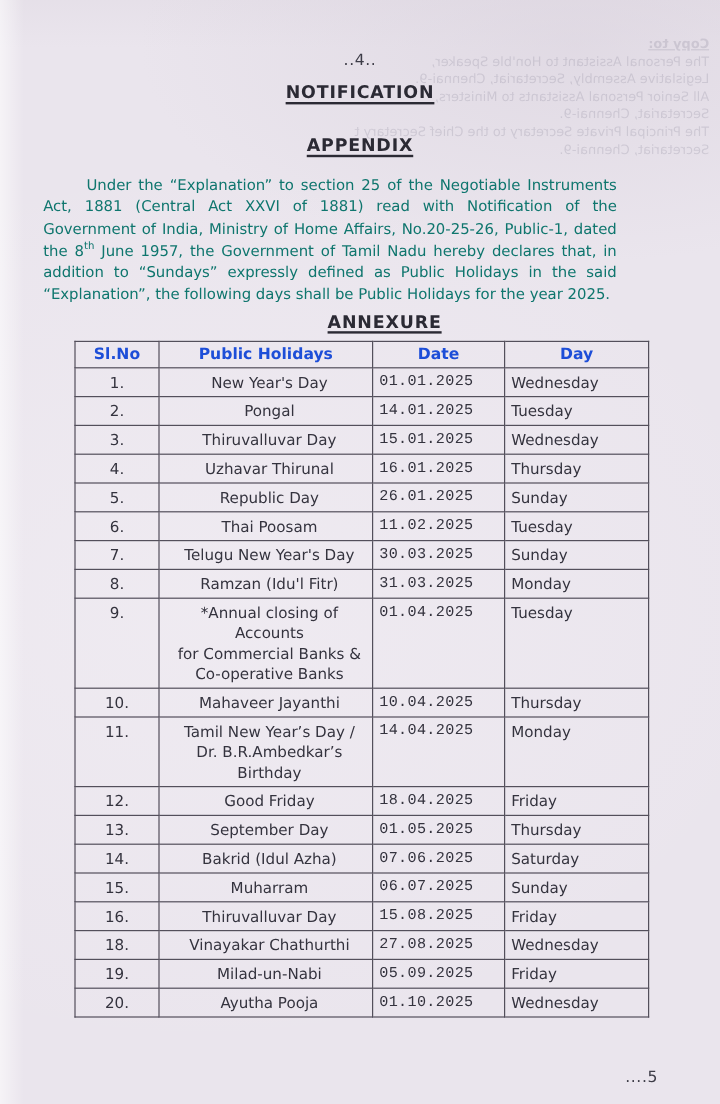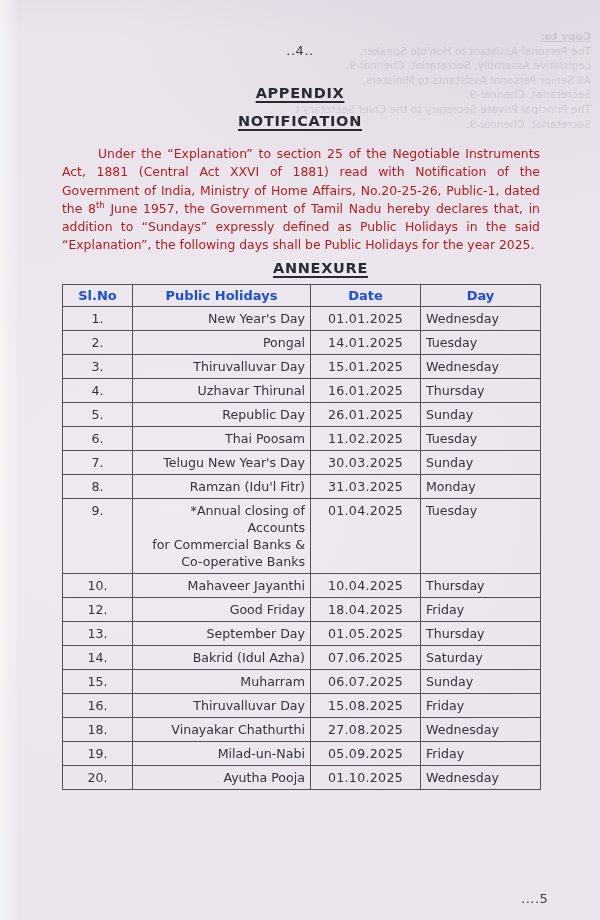--- a/index.html
+++ b/index.html
@@ -52,27 +52,27 @@
     color:#2b2a34;
     text-decoration:underline;
     text-underline-offset:3px;
     text-decoration-thickness:1.6px;
   }
   .h-appendix { margin-top:25px; }
   .h-notification { margin-top:9px; }
 
   .paragraph {
     position:relative;
-    margin:15px 0 0 62px;
+    margin:15px 0 0 36px;
     width:478px;
     font-size:12.4px;
     line-height:18.3px;
     text-align:justify;
     text-indent:36px;
-    color:#b91c1c;
+    color:#0f766e;
   }
   .paragraph sup { font-size:8.5px; line-height:0; vertical-align:super; }
 
   .h-annexure { margin-top:3px;margin-left:41px; }
 
   table.holidays {
     position:relative;
     margin:7px 0 0 62px;
     width:478px;
     border-collapse:collapse;
@@ -91,22 +91,22 @@
     text-align:center;
     font-size:13px;
     color:#1d4ed8;
     padding:2px 4px;
   }
   .col-sl { width:70px; }
   .col-holiday { width:178px; }
   .col-date { width:110px; }
   .col-day { width:120px; }
   td.c-sl { text-align:center; }
-  td.c-holiday { text-align:right; padding-left:11px; white-space:pre-line; }
-  td.c-date { text-align:center; letter-spacing:.3px; }
+  td.c-holiday { text-align:center; padding-left:11px; white-space:pre-line; }
+  td.c-date { text-align:left; letter-spacing:.3px;font-family:Liberation Mono, monospace; }
   td.c-day { text-align:left; }
 
   .pageno-bottom {
     position:absolute;
     top:891px; left:521px;
     font-size:13px;
     letter-spacing:.5px;
     color:#3d3c47;
   }
 </style>
@@ -120,26 +120,26 @@
       <div class="bleed-line">The Personal Assistant to Hon'ble Speaker,</div>
       <div class="bleed-line">Legislative Assembly, Secretariat, Chennai-9.</div>
       <div class="bleed-line">All Senior Personal Assistants to Ministers,</div>
       <div class="bleed-line">Secretariat, Chennai-9.</div>
       <div class="bleed-line">The Principal Private Secretary to the Chief Secretary to Government,</div>
       <div class="bleed-line">Secretariat, Chennai-9.</div>
     </div>
 
   <div class="pageno-top">..4..</div>
 
+  <div class="doc-heading h-notification">
+    <span class="ht">NOTIFICATION</span>
+  </div>
+
   <div class="doc-heading h-appendix">
     <span class="ht">APPENDIX</span>
-  </div>
-
-  <div class="doc-heading h-notification">
-    <span class="ht">NOTIFICATION</span>
   </div>
 
   <p class="paragraph"><span>Under the “Explanation” to section 25 of the Negotiable Instruments Act, 1881 (Central Act XXVI of 1881) read with Notification of the Government of India, Ministry of Home Affairs, No.20-25-26, Public-1, dated the 8</span><sup>th</sup><span> June 1957, the Government of Tamil Nadu hereby declares that, in addition to “Sundays” expressly defined as Public Holidays in the said “Explanation”, the following days shall be Public Holidays for the year 2025.</span></p>
 
   <div class="doc-heading h-annexure">
     <span class="ht">ANNEXURE</span>
   </div>
 
   <table class="holidays">
     <colgroup>
@@ -214,20 +214,28 @@
     <td class="c-date">01.04.2025</td>
     <td class="c-day">Tuesday</td>
   </tr>
         <tr>
     <td class="c-sl">10.</td>
     <td class="c-holiday">Mahaveer Jayanthi</td>
     <td class="c-date">10.04.2025</td>
     <td class="c-day">Thursday</td>
   </tr>
         <tr>
+    <td class="c-sl">11.</td>
+    <td class="c-holiday">Tamil New Year’s Day /
+Dr. B.R.Ambedkar’s
+Birthday</td>
+    <td class="c-date">14.04.2025</td>
+    <td class="c-day">Monday</td>
+  </tr>
+        <tr>
     <td class="c-sl">12.</td>
     <td class="c-holiday">Good Friday</td>
     <td class="c-date">18.04.2025</td>
     <td class="c-day">Friday</td>
   </tr>
         <tr>
     <td class="c-sl">13.</td>
     <td class="c-holiday">September Day</td>
     <td class="c-date">01.05.2025</td>
     <td class="c-day">Thursday</td>

